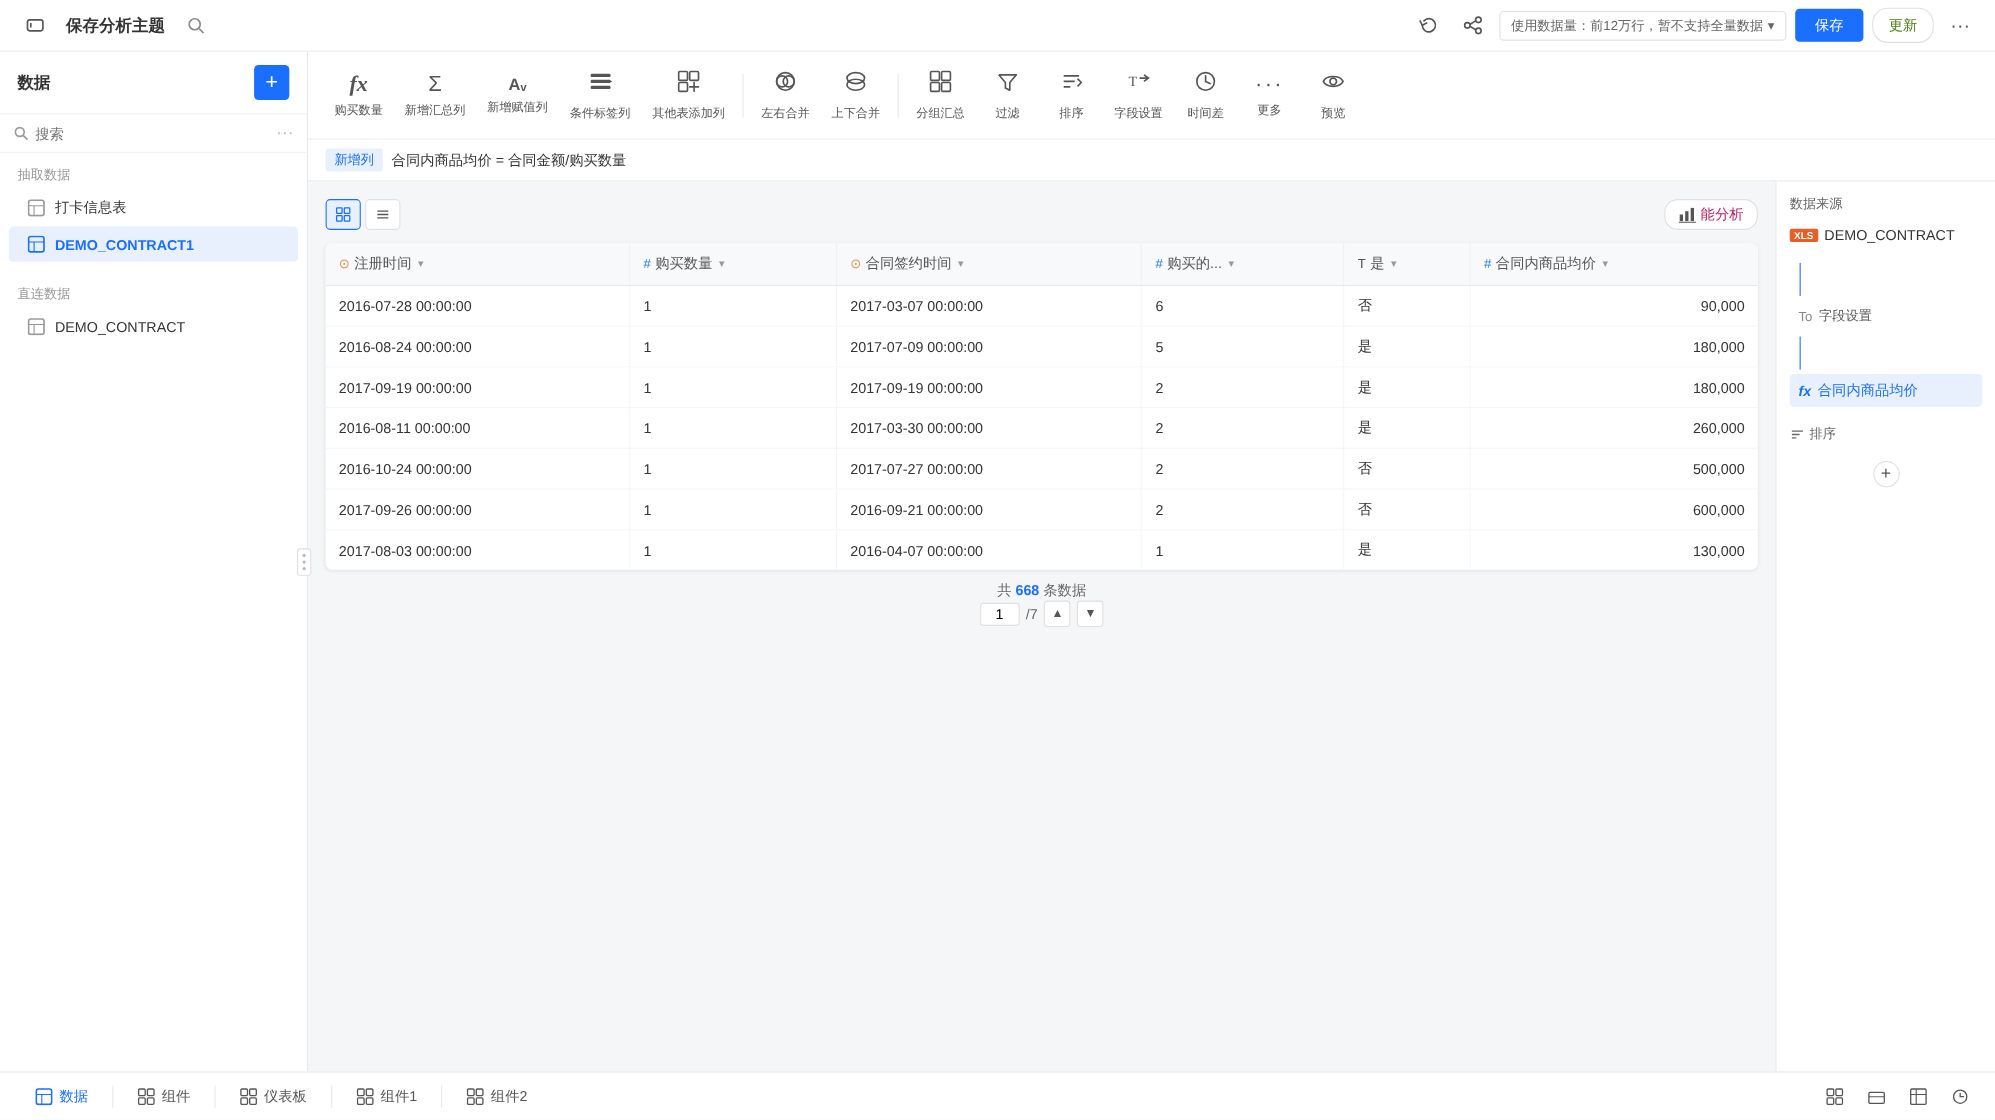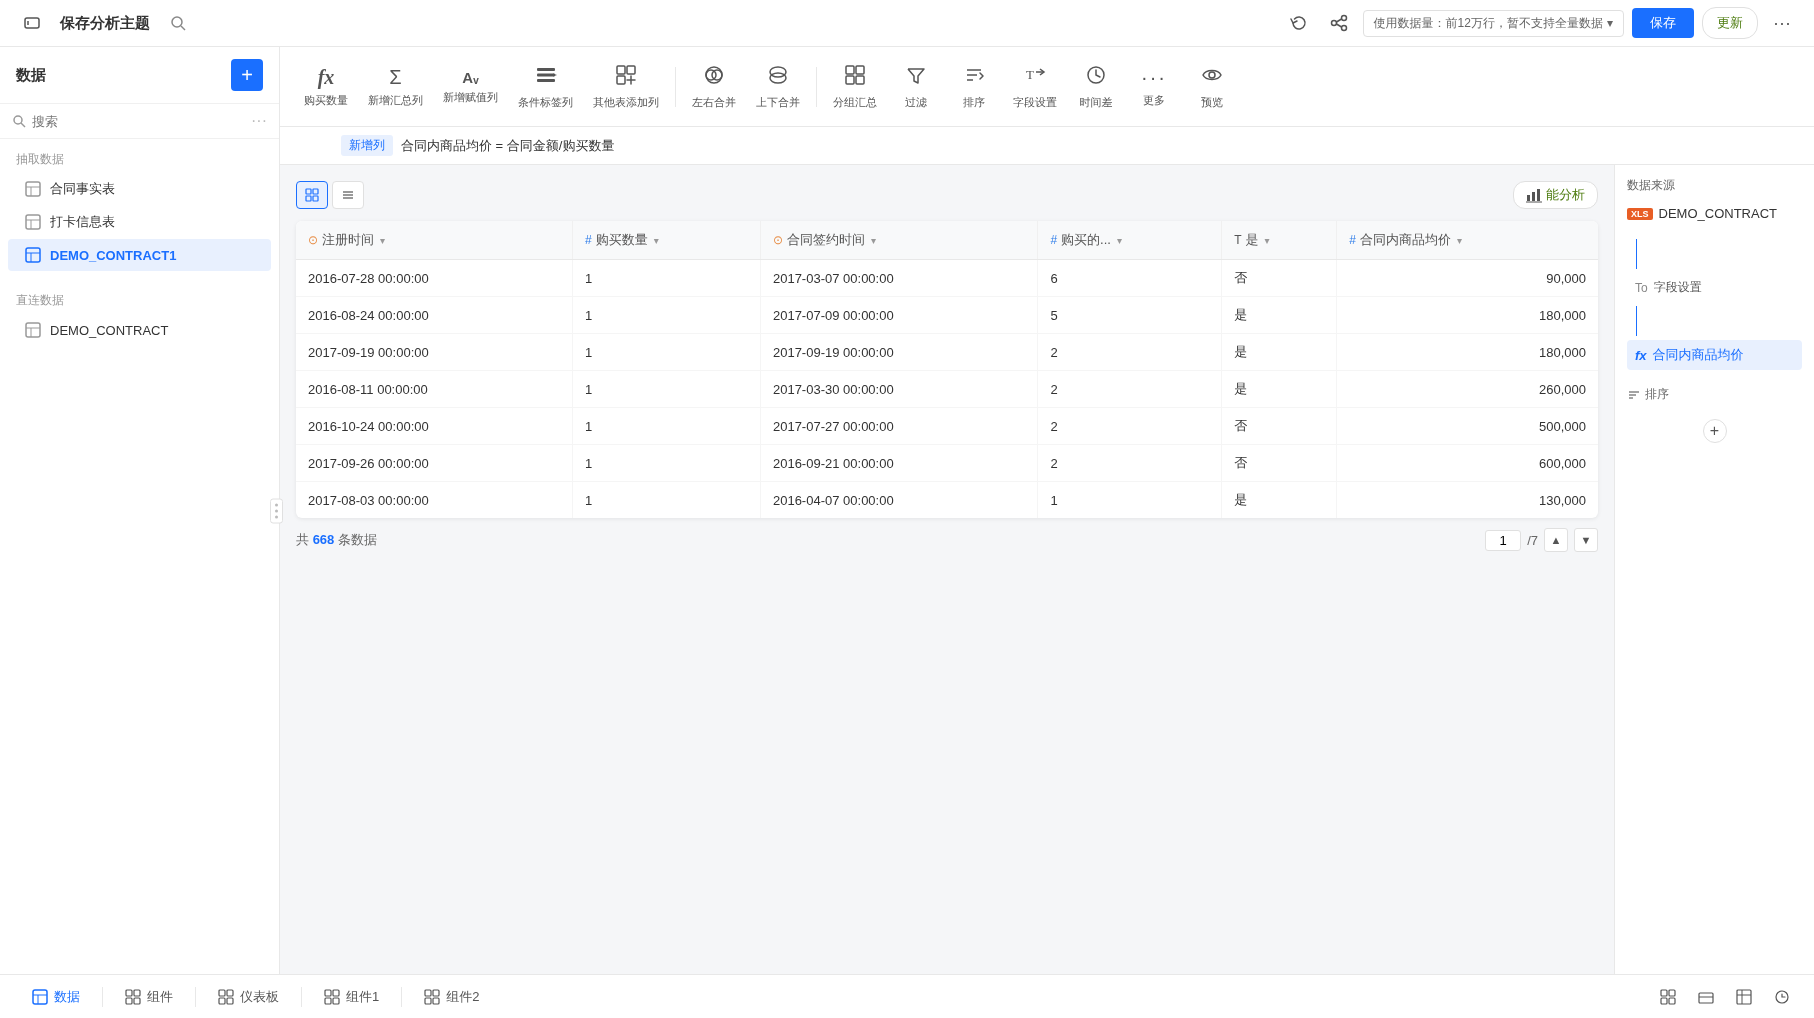--- a/index.html
+++ b/index.html
@@ -37,39 +37,39 @@
     .sidebar-item-icon { width: 18px; height: 18px; display: flex; align-items: center; justify-content: center; flex-shrink: 0; }
     .sidebar-item-label { font-size: 13px; }
 
     
     .toolbar-item { display: flex; flex-direction: column; align-items: center; gap: 4px; padding: 6px 8px; cursor: pointer; border-radius: 4px; min-width: 54px; }
     .toolbar-item-icon { font-size: 20px; color: #555; }
     .toolbar-item-label { font-size: 11px; color: #555; white-space: nowrap; }
     .toolbar-divider { width: 1px; height: 40px; background: #e8e8e8; margin: 0 4px; }
 
     
-    .formula-tag { background: #e8f0fe; color: #1a6fff; border-radius: 3px; padding: 2px 8px; font-size: 12px; margin-left: 45px; }
+    .formula-tag { background: #e8f0fe; color: #1a6fff; border-radius: 3px; padding: 2px 8px; font-size: 12px; }
     .formula-text { font-size: 13px; color: #333; }
 
     
     .data-table { width: 100%; border-collapse: collapse; background: #fff; border-radius: 6px; overflow: hidden; box-shadow: 0 1px 4px rgba(0,0,0,0.08); }
     .data-table thead tr { background: #f8f9fa; }
     .data-table th { padding: 10px 12px; text-align: left; font-weight: 500; font-size: 13px; color: #555; border-bottom: 1px solid #e8e8e8; border-right: 1px solid #f0f0f0; white-space: nowrap; }
     .data-table th:last-child { border-right: none; }
     .data-table td { padding: 9px 12px; border-bottom: 1px solid #f5f5f5; border-right: 1px solid #f5f5f5; font-size: 13px; white-space: nowrap; }
     .data-table td:last-child { border-right: none; text-align: right; }
     .data-table tr:last-child td { border-bottom: none; }
     .th-content { display: flex; align-items: center; gap: 4px; }
     .th-icon { color: #888; font-size: 12px; }
     .th-arrow { color: #999; font-size: 10px; margin-left: 2px; }
     .table-top-bar { display: flex; align-items: center; justify-content: space-between; margin-bottom: 12px; }
     .table-view-btns { display: flex; gap: 4px; }
     .view-btn { width: 32px; height: 28px; border: 1px solid #e0e0e0; background: #fff; border-radius: 4px; cursor: pointer; display: flex; align-items: center; justify-content: center; color: #555; font-size: 14px; }
     .view-btn.active { border-color: #1a6fff; background: #e8f0fe; color: #1a6fff; }
-    .analysis-btn { display: flex; align-items: center; gap: 4px; border: 1px solid #e0e0e0; background: #fff; border-radius: 12px; padding: 4px 12px; font-size: 13px; cursor: pointer; color: #4d7c0f; }
+    .analysis-btn { display: flex; align-items: center; gap: 4px; border: 1px solid #e0e0e0; background: #fff; border-radius: 12px; padding: 4px 12px; font-size: 13px; cursor: pointer; color: #be185d; }
     .page-input { width: 36px; text-align: center; border: 1px solid #e0e0e0; border-radius: 3px; padding: 2px 4px; font-size: 13px; }
     .page-nav-btn { width: 24px; height: 24px; border: 1px solid #e0e0e0; background: #fff; border-radius: 3px; cursor: pointer; display: flex; align-items: center; justify-content: center; color: #555; font-size: 11px; }
 
     
     .rp-title { font-size: 12px; color: #666; margin-bottom: 12px; font-weight: 500; }
     .rp-data-source { display: flex; align-items: center; gap: 6px; font-size: 13px; margin-bottom: 18px; }
     .rp-connector { width: 1px; height: 30px; background: #1a6fff; margin-left: 9px; margin-bottom: 4px; }
     .rp-field-item { display: flex; align-items: center; gap: 6px; padding: 6px 8px; margin-bottom: 4px; border-radius: 4px; font-size: 13px; }
     .rp-field-item.formula { background: #e8f0fe; color: #1a6fff; font-weight: 500; }
     .rp-section { margin-top: 12px; }
@@ -136,30 +136,20 @@
       <div class="search-bar">
         <svg width="14" height="14" viewBox="0 0 14 14" fill="none">
             <circle cx="6" cy="6" r="4" stroke="#999" stroke-width="1.5"></circle>
             <line x1="9" y1="9" x2="13" y2="13" stroke="#999" stroke-width="1.5"></line>
           </svg>
         <input class="search-input" placeholder="搜索" style="">
         <span style="color:#bbb;font-size:16px">···</span>
       </div>
       <div class="sidebar-section">
         <div class="sidebar-section-title">抽取数据</div>
-        <div class="sidebar-item">
-          <div class="sidebar-item-icon">
-            <svg width="16" height="16" viewBox="0 0 16 16" fill="none">
-                <rect x="1" y="1" width="14" height="14" rx="2" stroke="#999" stroke-width="1.5"></rect>
-                <line x1="1" y1="6" x2="15" y2="6" stroke="#999" stroke-width="1"></line>
-                <line x1="6" y1="6" x2="6" y2="15" stroke="#999" stroke-width="1"></line>
-              </svg>
-          </div>
-          <span class="sidebar-item-label">合同事实表</span>
-        </div>
         <div class="sidebar-item">
           <div class="sidebar-item-icon">
             <svg width="16" height="16" viewBox="0 0 16 16" fill="none">
                 <rect x="1" y="1" width="14" height="14" rx="2" stroke="#999" stroke-width="1.5"></rect>
                 <line x1="1" y1="6" x2="15" y2="6" stroke="#999" stroke-width="1"></line>
                 <line x1="6" y1="6" x2="6" y2="15" stroke="#999" stroke-width="1"></line>
               </svg>
           </div>
           <span class="sidebar-item-label">打卡信息表</span>
         </div>
@@ -458,21 +448,21 @@
     <td>2017-08-03 00:00:00</td>
     <td>1</td>
     <td>2016-04-07 00:00:00</td>
     <td>1</td>
     <td>是</td>
     <td>130,000</td>
   </tr>
               </tbody>
           </table>
 
-          <div style="display:flex;align-items:center;justify-content:space-between;margin-top:10px;">
+          <div style="display:flex;align-items:center;justify-content:space-between;margin-top:10px;flex-direction:column;">
             <span style="font-size:13px;color:#666;">
               共 <span style="color:#1a6fff;font-weight:600;">668</span> 条数据
             </span>
             <div style="display:flex;align-items:center;gap:6px;">
               <input type="text" class="page-input" value="1" style="">
               <span style="font-size:13px;color:#666;">/7</span>
               <button class="page-nav-btn">▲</button>
               <button class="page-nav-btn">▼</button>
             </div>
           </div>

